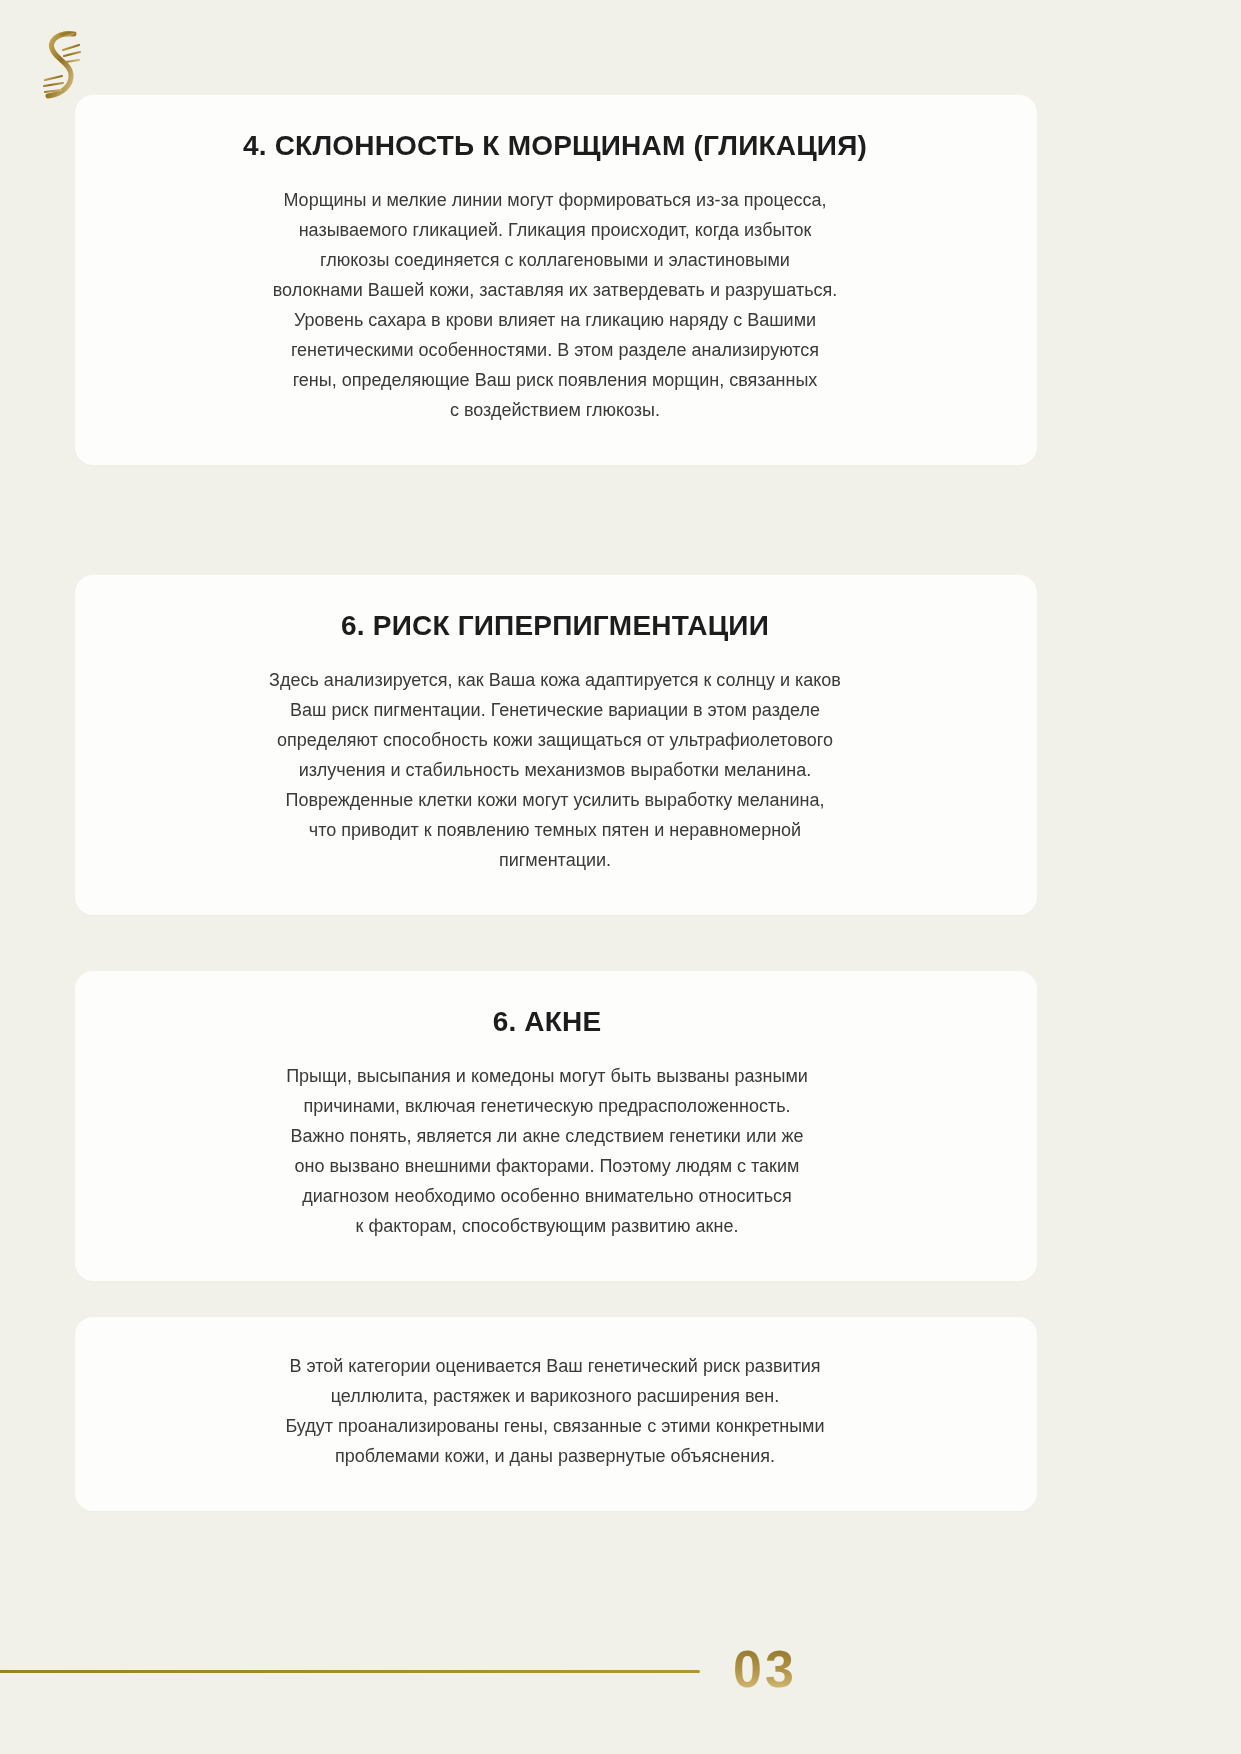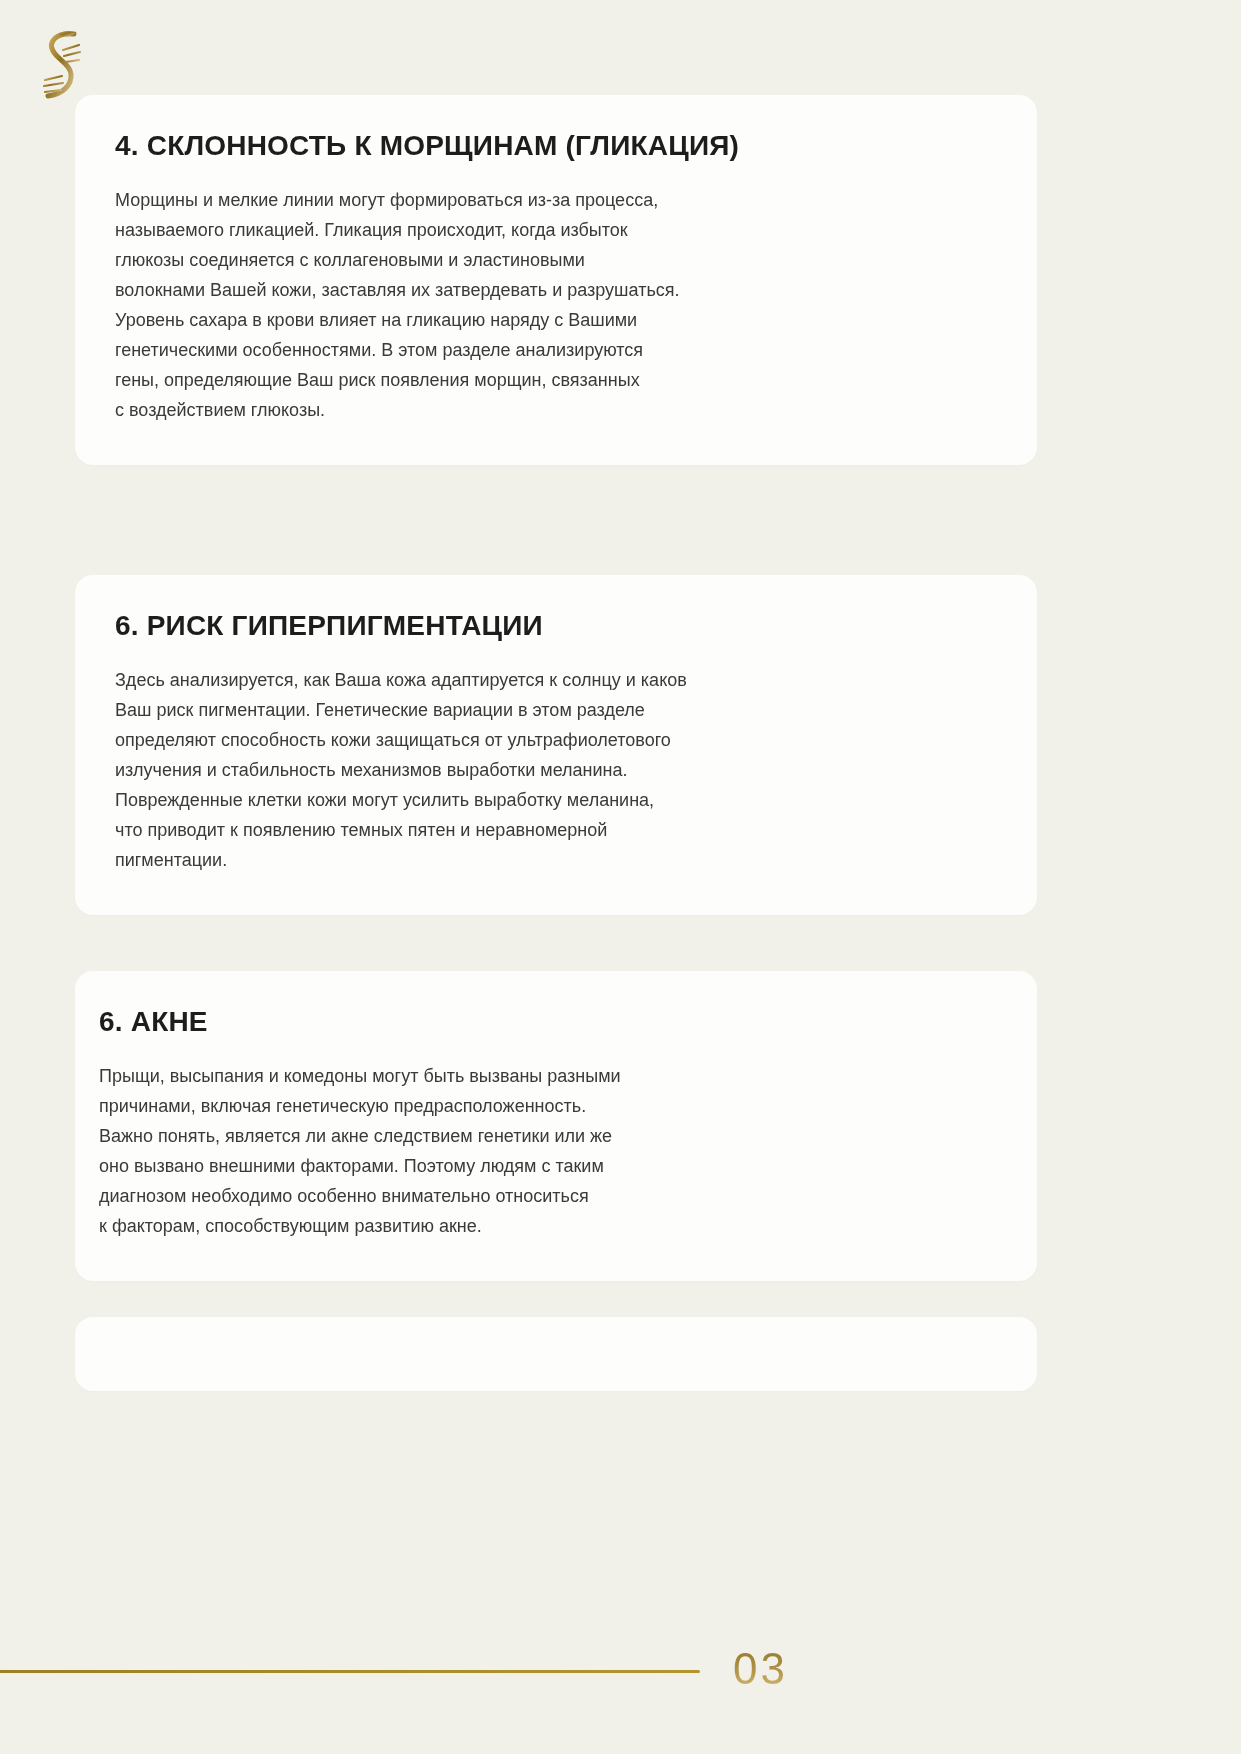--- a/index.html
+++ b/index.html
@@ -8,20 +8,21 @@
     height: 1754px;
     background: #f1f0e9;
     font-family: "Liberation Sans", "DejaVu Sans", sans-serif;
     position: relative;
     overflow: hidden;
   }
   .page {
     position: relative;
     width: 1241px;
     height: 1754px;
+    text-align: center;
   }
   .logo {
     position: absolute;
     top: 28px;
     left: 36px;
     width: 52px;
     height: 76px;
   }
   .content {
     position: absolute;
@@ -60,24 +61,24 @@
     top: 1670px;
     width: 700px;
     height: 3px;
     background: linear-gradient(90deg, #9b8122, #b4962f);
     border-radius: 0 2px 2px 0;
   }
   .page-number {
     position: absolute;
     left: 733px;
     top: 1645px;
-    font-size: 44px;
+    font-size: 52px;
     line-height: 48px;
     letter-spacing: 3px;
-    font-weight: 400;
+    font-weight: 700;
     color: #b49a52;
   }
   @supports (-webkit-background-clip: text) {
     .page-number {
       background: linear-gradient(180deg, #8f7426 0%, #b3954a 55%, #d8c07c 100%);
       -webkit-background-clip: text;
       background-clip: text;
       -webkit-text-fill-color: transparent;
     }
   }
@@ -130,20 +131,24 @@
       <h2>6. АКНЕ</h2>
       <p>Прыщи, высыпания и комедоны могут быть вызваны разными
 причинами, включая генетическую предрасположенность.
 Важно понять, является ли акне следствием генетики или же
 оно вызвано внешними факторами. Поэтому людям с таким
 диагнозом необходимо особенно внимательно относиться
 к факторам, способствующим развитию акне.</p>
     </section>
 
     <section class="card c4">
+      <p>В этой категории оценивается Ваш генетический риск развития
+целлюлита, растяжек и варикозного расширения вен.
+Будут проанализированы гены, связанные с этими конкретными
+проблемами кожи, и даны развернутые объяснения.</p>
     </section>
 
   </main>
 
   <div class="footer-rule"></div>
   <div class="page-number">03</div>
 
 </div>
 
 </body></html>

